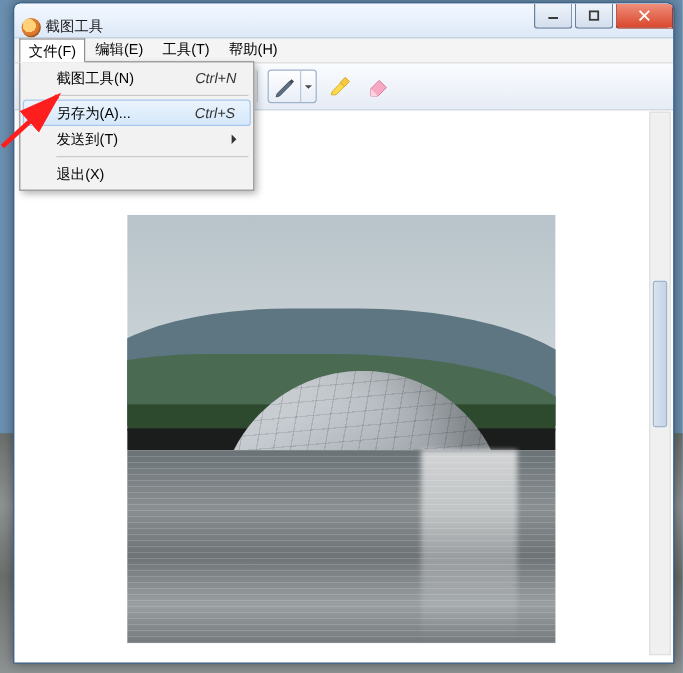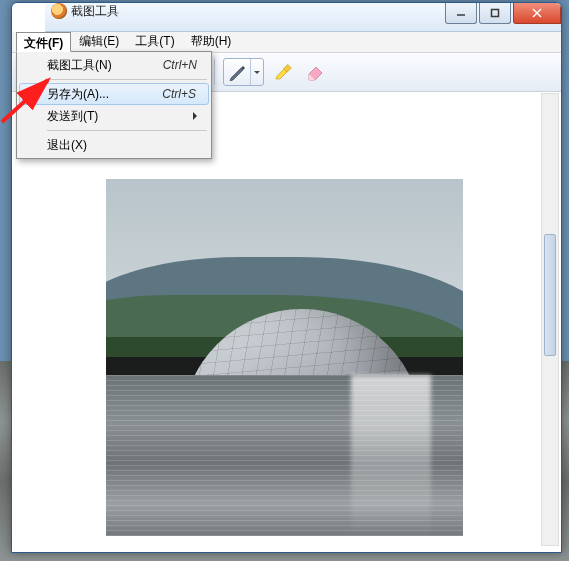--- a/index.html
+++ b/index.html
@@ -34,24 +34,23 @@
     border-radius: 6px 6px 0 0;
     box-shadow: 0 0 10px rgba(0,0,0,.4);
     overflow: hidden;
   }
 
   .titlebar {
     height: 28px;
     background: linear-gradient(#f3f8ff, #dde9f7);
     border-bottom: 1px solid #b7c7da;
     display: flex;
-    align-items: flex-start;
+    align-items: flex-end;
     padding-left: 6px;
     position: relative;
-    margin-left: 33px;
   }
   .titlebar .app-icon {
     width: 16px;
     height: 16px;
     margin-right: 4px;
     background: radial-gradient(circle at 40% 40%, #ffd27a 0 40%, #e07b2d 41% 100%);
     border-radius: 50%;
     box-shadow: inset -1px -1px 1px rgba(0,0,0,.3);
   }
   .titlebar .title-text {
@@ -103,21 +102,20 @@
     line-height: 18px;
     color: #000;
   }
   .menu-item.open {
     background: #fff;
     border: 1px solid #8e8e8e;
     border-bottom: 1px solid #fff;
     position: relative;
     z-index: 21;
     padding: 1px 7px 0;
-    font-weight: bold;
   }
 
   .toolbar {
     height: 38px;
     background: linear-gradient(#fafcff, #e6ecf5);
     border-bottom: 1px solid #c8d1de;
     display: flex;
     align-items: center;
     padding-left: 200px;
     gap: 6px;

